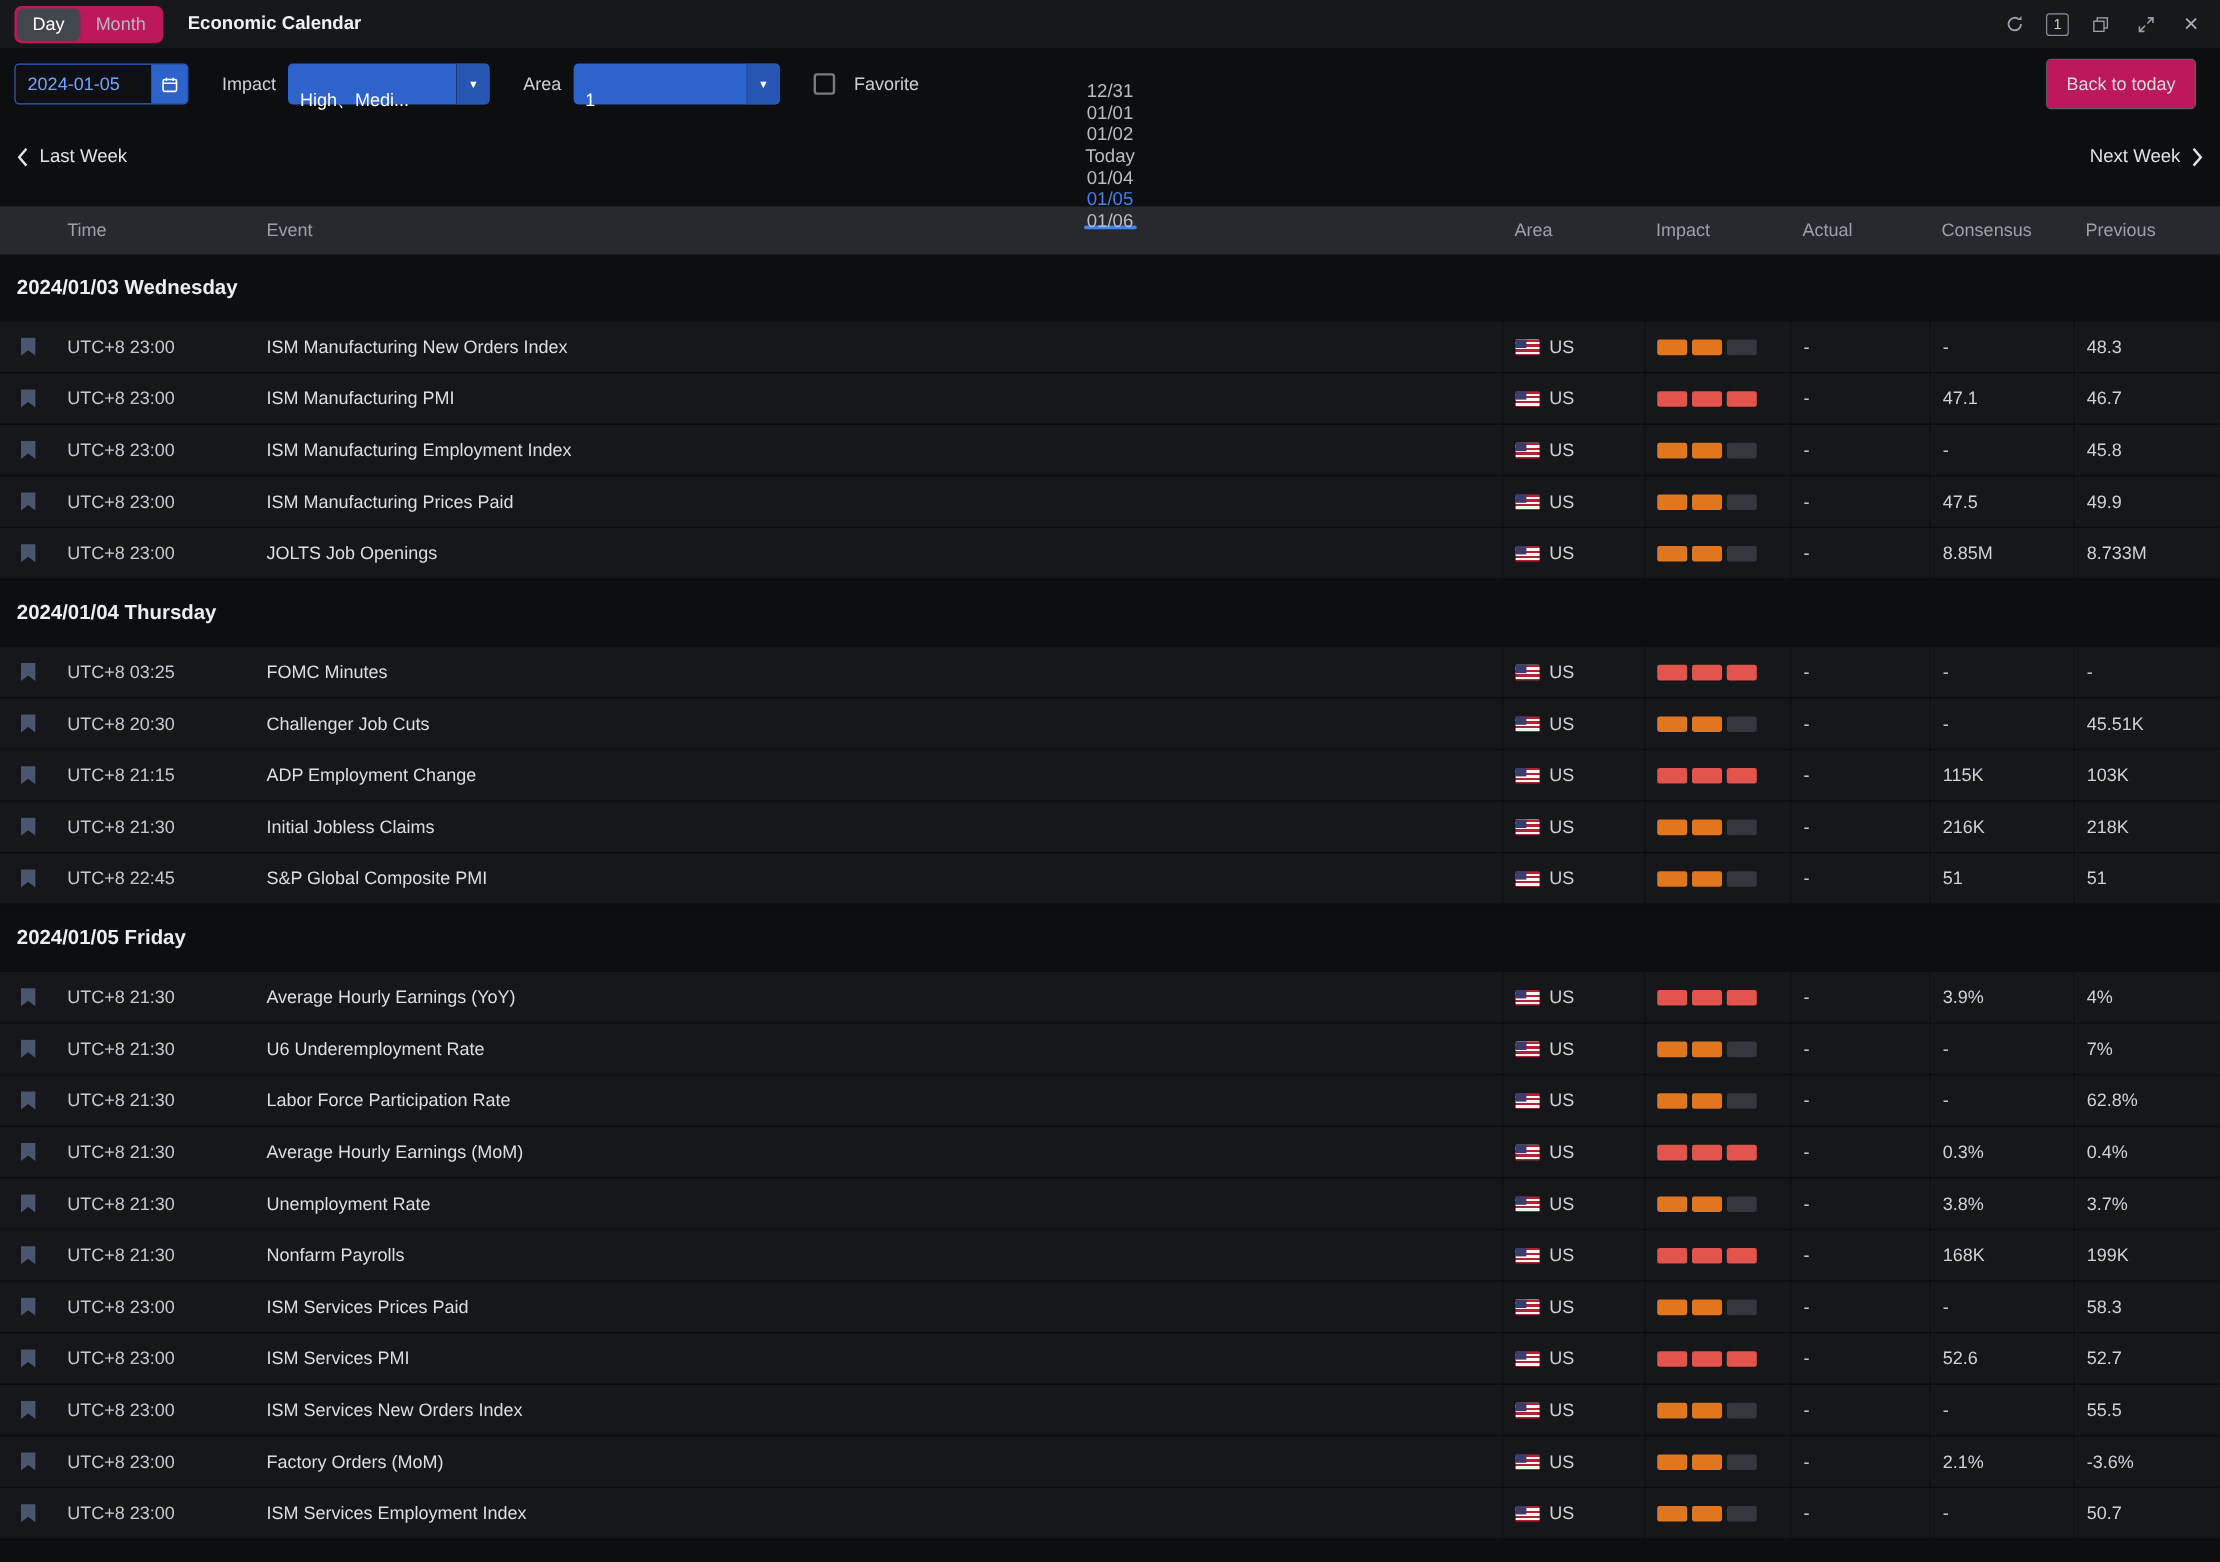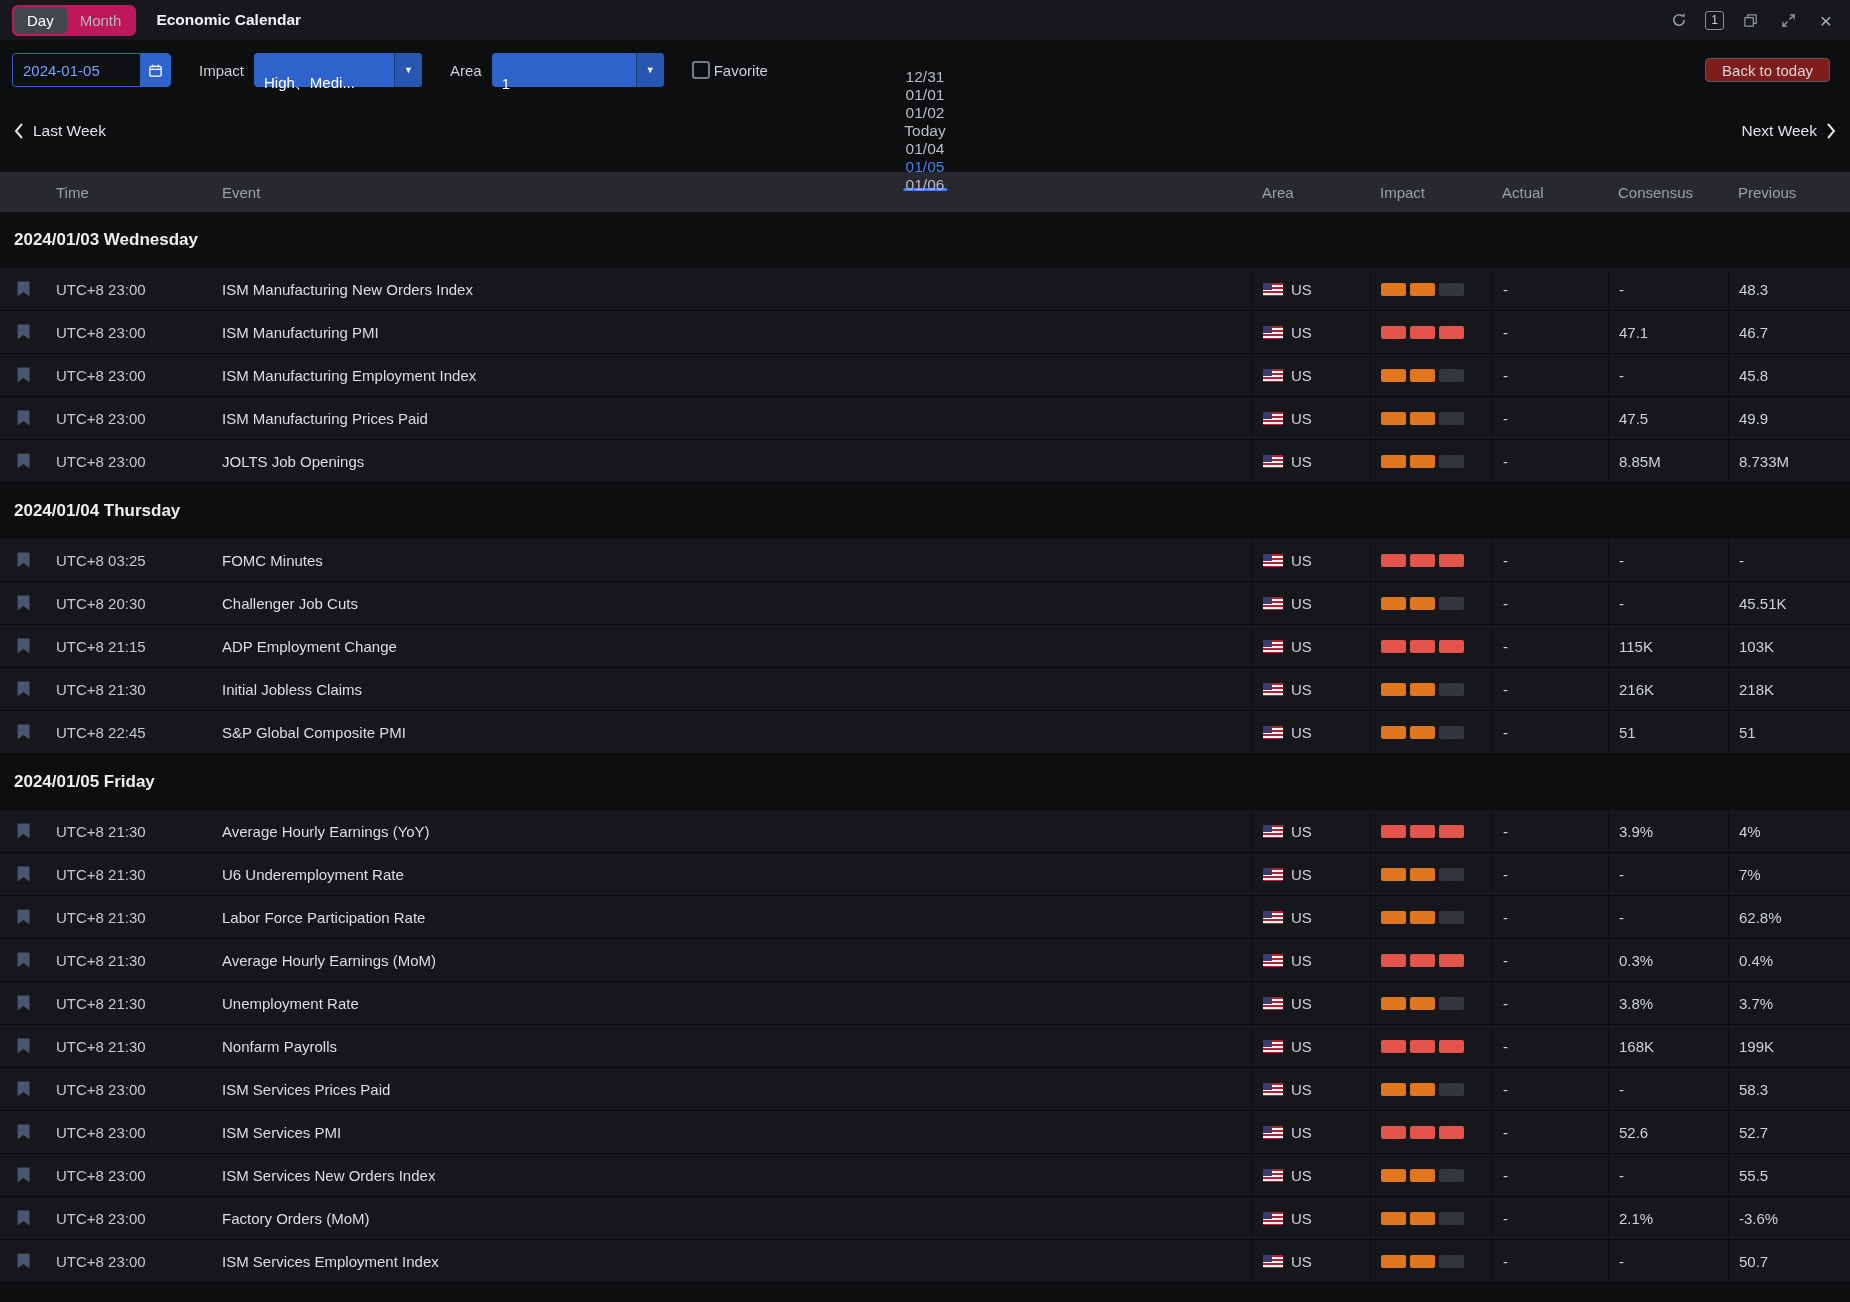--- a/index.html
+++ b/index.html
@@ -26,30 +26,30 @@
   .seg-btn.active{background:#42464d;color:#fff;}
   .title{margin-left:20px;font-size:15.5px;font-weight:700;color:#f0f1f3;}
   .win-controls{margin-left:auto;display:flex;align-items:center;gap:14px;color:#9aa0a6;}
   .wc{width:24px;height:24px;display:flex;align-items:center;justify-content:center;cursor:pointer;}
   .wc svg{display:block;}
   .wc.badge{width:19px;height:19px;border:1px solid #8b9096;border-radius:3px;font-size:12px;color:#c9ccd0;}
   .wc.close{font-size:21px;color:#aab0b6;line-height:1;}
 
   
   .filterbar{height:60px;display:flex;align-items:center;padding:0 12px;}
-  .date-field{display:flex;align-items:center;justify-content:space-between;border:1px solid var(--dd-blue);border-radius:4px;background:#0f1014;height:34px;width:159px;padding-left:10px;cursor:pointer;}
+  .date-field{display:flex;align-items:center;justify-content:space-between;border:1px solid var(--dd-blue);border-radius:4px;background:#0f1014;height:34px;width:145px;padding-left:10px;cursor:pointer;}
   .date-text{color:#6fa4ff;font-size:15px;}
   .cal-btn{width:30px;height:32px;background:var(--dd-blue);border-radius:0 3px 3px 0;display:flex;align-items:center;justify-content:center;}
   .flabel{margin-left:28px;margin-right:10px;color:#cdd0d4;}
   .dropdown{display:flex;align-items:center;justify-content:space-between;height:34px;background:var(--dd-blue);border-radius:4px;color:#fff;padding-left:10px;cursor:pointer;}
   .dd-text{font-size:15px;white-space:nowrap;overflow:hidden;margin-top:27px;}
   .dd-arrow{width:28px;height:34px;background:#2757b2;display:flex;align-items:center;justify-content:center;font-size:9px;color:#fff;border-radius:0 4px 4px 0;border-left:1px solid rgba(8,20,45,.4);}
-  .fav{display:flex;align-items:center;gap:4px;margin-left:28px;color:#cdd0d4;cursor:pointer;}
+  .fav{display:flex;align-items:center;gap:16px;margin-left:28px;color:#cdd0d4;cursor:pointer;}
   .checkbox{width:18px;height:18px;border:2px solid #767b83;border-radius:3px;background:transparent;display:inline-block;}
-  .back-btn{margin-left:auto;margin-right:8px;height:24px;padding:0 16px;background:#7f1d1d;border:1px solid #565b62;border-radius:4px;color:#d7d9dc;font-size:15px;cursor:pointer;font-family:inherit;}
+  .back-btn{margin-left:auto;margin-right:8px;height:42px;padding:0 16px;background:#be185d;border:1px solid #565b62;border-radius:4px;color:#d7d9dc;font-size:15px;cursor:pointer;font-family:inherit;}
 
   
   .weeknav{height:62px;display:flex;align-items:center;padding:0 14px;position:relative;}
   .wn-prev,.wn-next{display:flex;align-items:center;gap:9px;color:#e0e2e5;font-size:15.5px;cursor:pointer;}
   .wn-next{margin-left:auto;}
   .wn-dates{position:absolute;left:50%;transform:translateX(-50%);display:flex;align-items:center;flex-direction:column;}
   .wn-date{position:relative;padding:0 26px;font-size:15.5px;color:#b9bcc2;cursor:pointer;}
   .wn-date.active{color:var(--accent);}
   .wn-date.active::after{content:'';position:absolute;left:50%;transform:translateX(-50%);bottom:-15px;width:44px;height:3px;background:var(--accent);border-radius:2px;}
 

